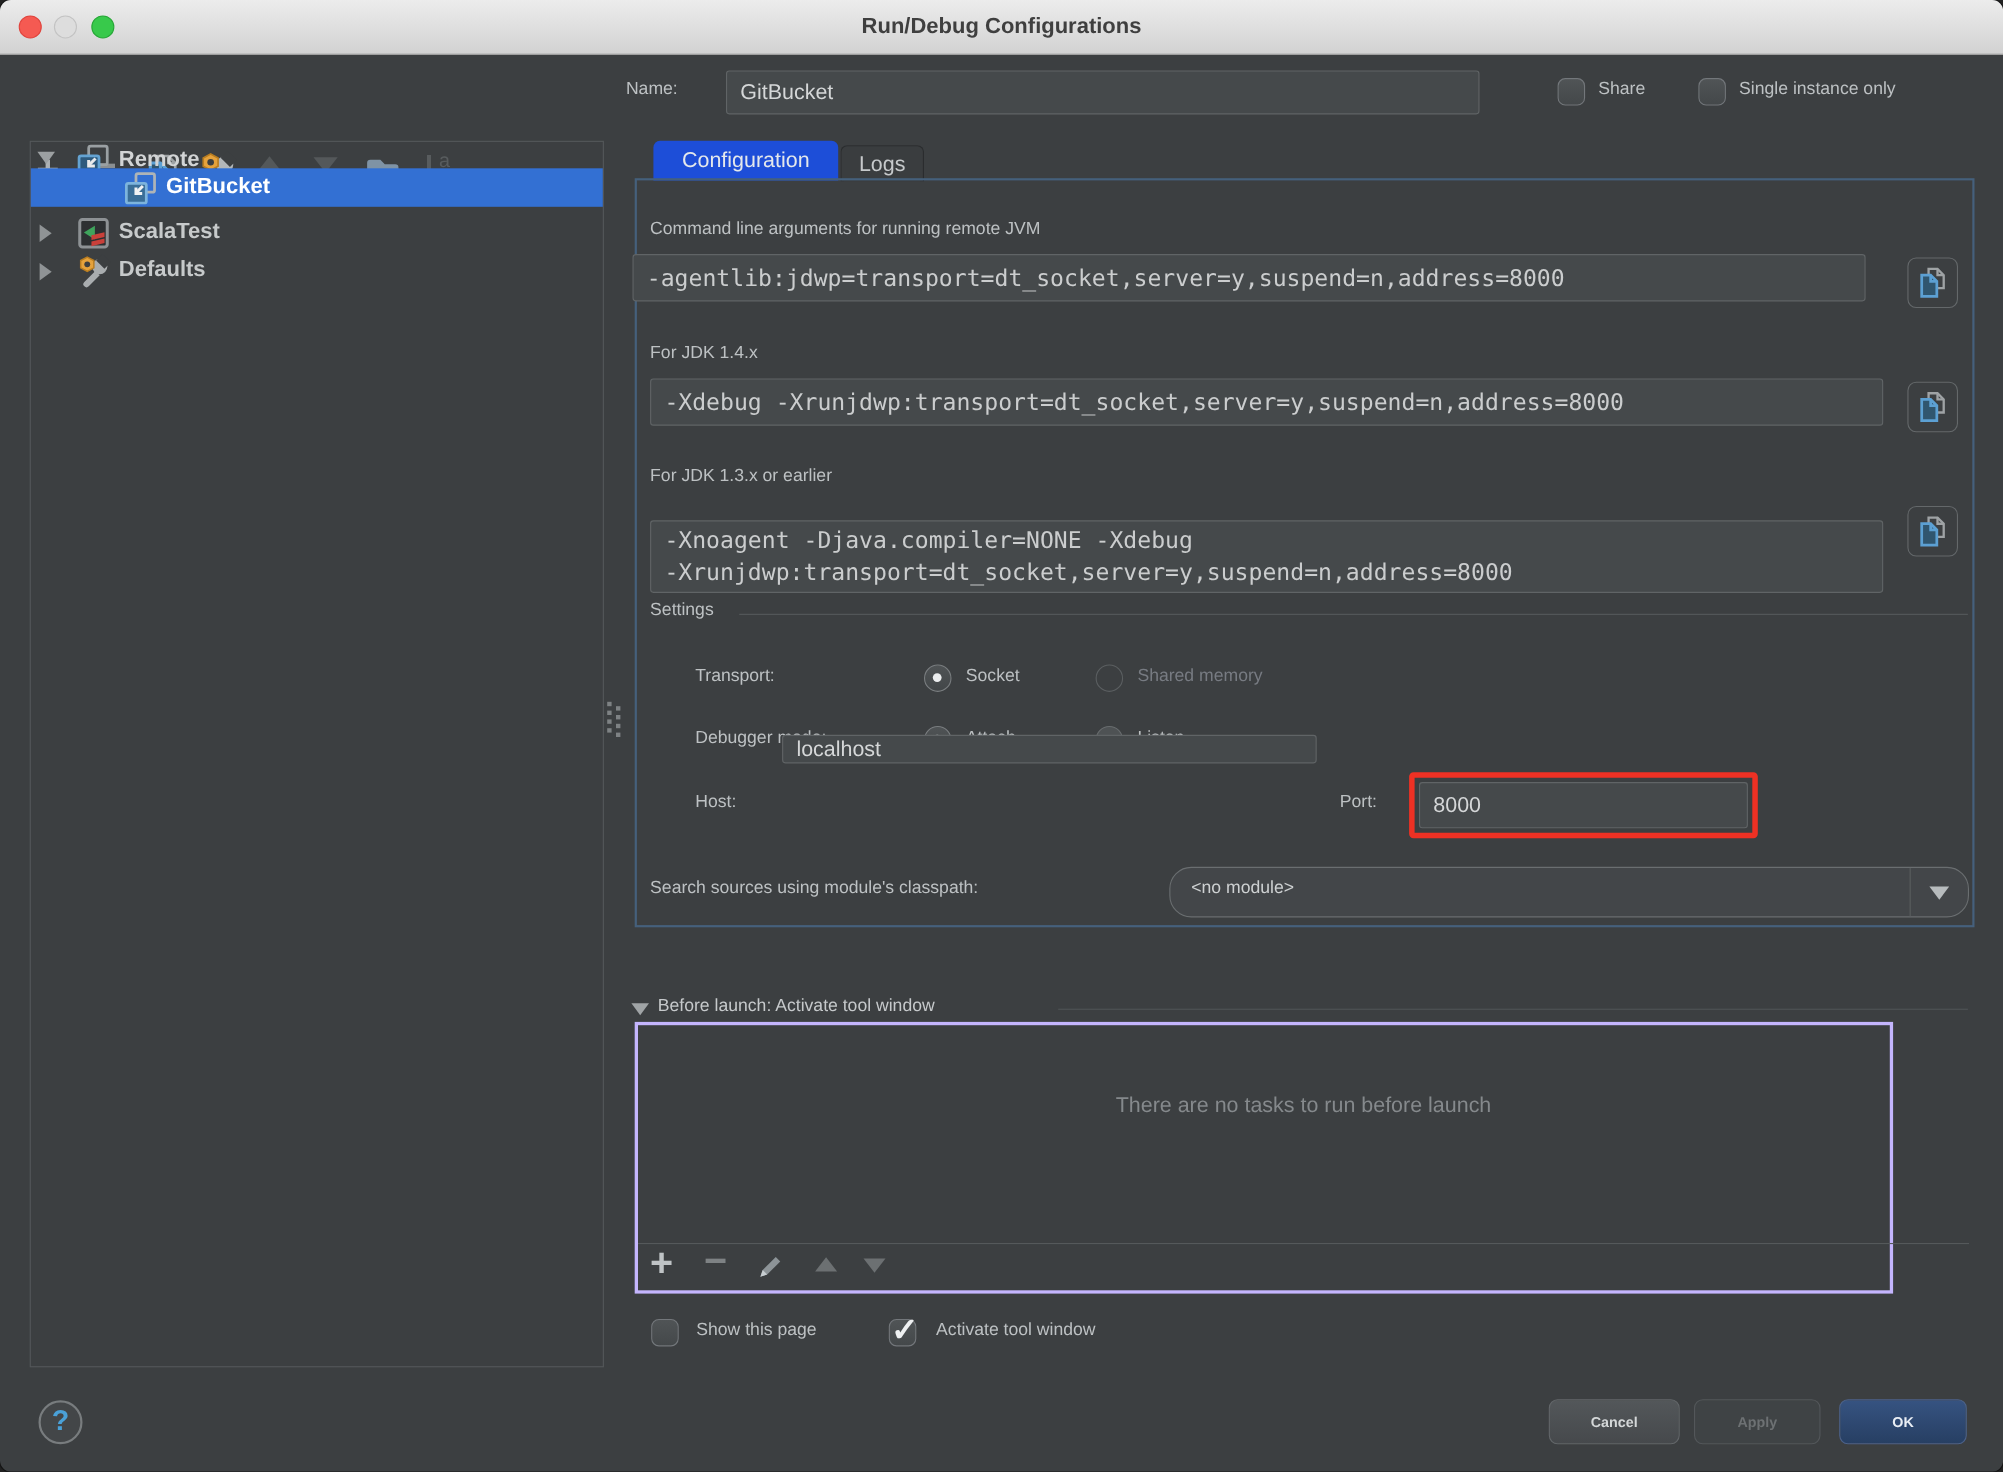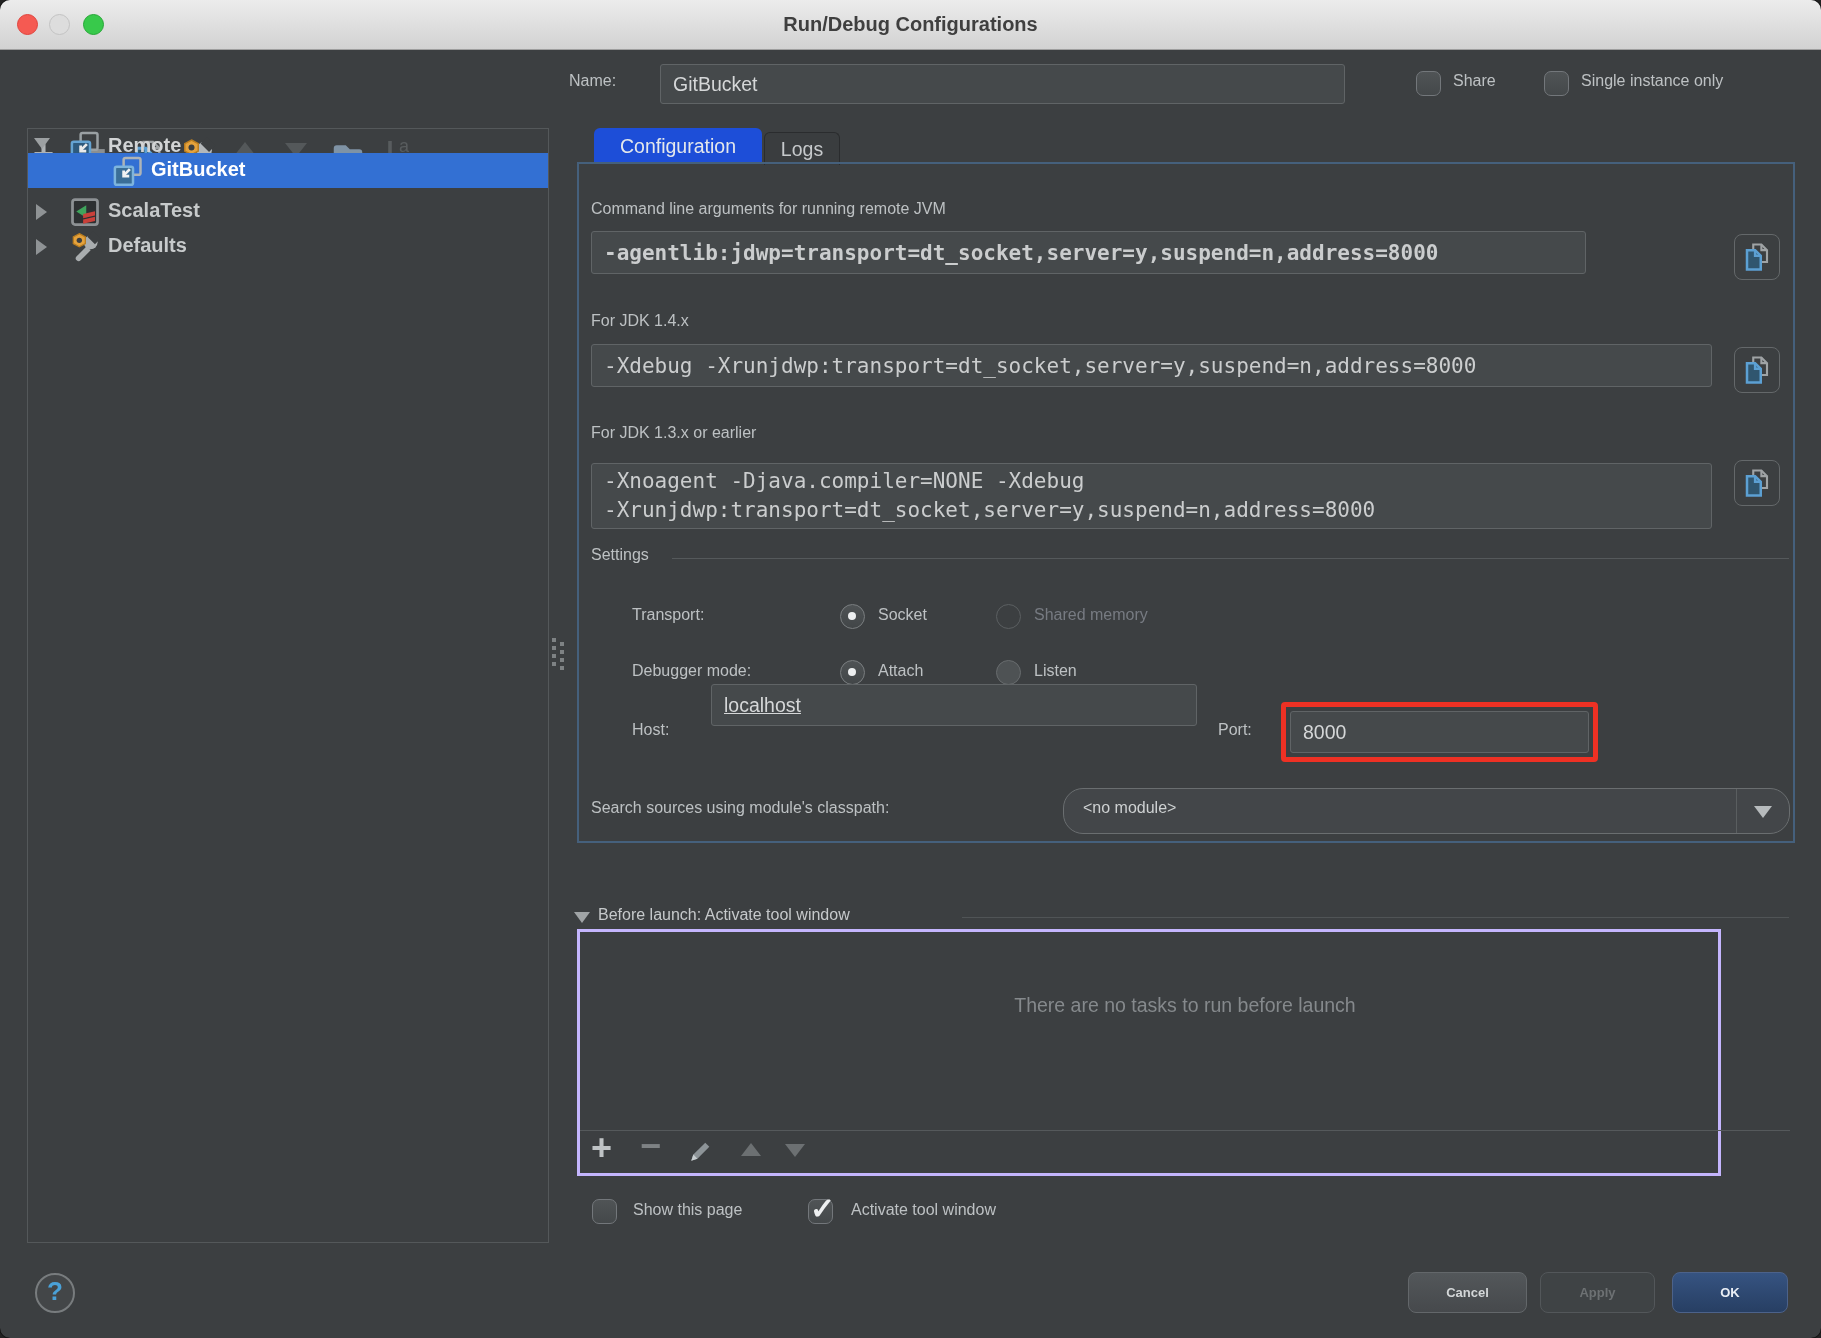--- a/index.html
+++ b/index.html
@@ -193,21 +193,21 @@
   <div class="tab selected" style="left:594px;width:168px;">
     <span>Configuration</span>
   </div>
   <div class="tab idle" style="left:764px;width:74px;">
     <span>Logs</span>
   </div>
 
   <div class="abs panel" style="left:577px;top:162px;width:1218px;height:681px;"></div>
 
   <div class="abs lbl" style="left:591px;top:200px;">Command line arguments for running remote JVM</div>
-  <div class="abs field mono" style="left:591px;top:231px;width:995px;height:43px;font-weight:bold;">
+  <div class="abs field mono" style="left:575px;top:231px;width:1121px;height:43px;">
     <span>-agentlib:jdwp=transport=dt_socket,server=y,suspend=n,address=8000</span>
   </div>
   <div class="abs copybtn" style="left:1734px;top:234px;">
     <svg width="30" height="30" viewBox="0 0 24 24">
       <path d="M9 2 h6.5 l4.5 4.5 V16 H9 z" fill="none" stroke="#9fa3a5" stroke-width="1.7"></path>
       <path d="M15.5 2 v4.5 h4.5" fill="none" stroke="#9fa3a5" stroke-width="1.7"></path>
       <path d="M4 6.5 h6.5 l4.5 4.5 v11 H4 z" fill="#30566f" stroke="#5ca0d3" stroke-width="2"></path>
       <path d="M10.5 6.5 v4.5 H15" fill="none" stroke="#5ca0d3" stroke-width="2"></path>
     </svg>
   </div>
@@ -219,21 +219,21 @@
   <div class="abs copybtn" style="left:1734px;top:347px;">
     <svg width="30" height="30" viewBox="0 0 24 24">
       <path d="M9 2 h6.5 l4.5 4.5 V16 H9 z" fill="none" stroke="#9fa3a5" stroke-width="1.7"></path>
       <path d="M15.5 2 v4.5 h4.5" fill="none" stroke="#9fa3a5" stroke-width="1.7"></path>
       <path d="M4 6.5 h6.5 l4.5 4.5 v11 H4 z" fill="#30566f" stroke="#5ca0d3" stroke-width="2"></path>
       <path d="M10.5 6.5 v4.5 H15" fill="none" stroke="#5ca0d3" stroke-width="2"></path>
     </svg>
   </div>
 
   <div class="abs lbl" style="left:591px;top:424px;">For JDK 1.3.x or earlier</div>
-  <div class="abs field mono" style="left:591px;top:463px;width:1121px;height:66px;flex-direction:column;align-items:flex-start;justify-content:center;line-height:29px;">
+  <div class="abs field mono" style="left:591px;top:473px;width:1121px;height:66px;flex-direction:column;align-items:flex-start;justify-content:center;line-height:29px;">
     <span>-Xnoagent -Djava.compiler=NONE -Xdebug</span>
     <span>-Xrunjdwp:transport=dt_socket,server=y,suspend=n,address=8000</span>
   </div>
   <div class="abs copybtn" style="left:1734px;top:460px;">
     <svg width="30" height="30" viewBox="0 0 24 24">
       <path d="M9 2 h6.5 l4.5 4.5 V16 H9 z" fill="none" stroke="#9fa3a5" stroke-width="1.7"></path>
       <path d="M15.5 2 v4.5 h4.5" fill="none" stroke="#9fa3a5" stroke-width="1.7"></path>
       <path d="M4 6.5 h6.5 l4.5 4.5 v11 H4 z" fill="#30566f" stroke="#5ca0d3" stroke-width="2"></path>
       <path d="M10.5 6.5 v4.5 H15" fill="none" stroke="#5ca0d3" stroke-width="2"></path>
     </svg>
@@ -248,21 +248,21 @@
   <div class="radio dis" style="left:996px;top:604px;"></div>
   <div class="abs lbl dislbl" style="left:1034px;top:606px;">Shared memory</div>
 
   <div class="abs lbl" style="left:632px;top:662px;">Debugger mode:</div>
   <div class="radio sel" style="left:840px;top:660px;"></div>
   <div class="abs lbl" style="left:878px;top:662px;">Attach</div>
   <div class="radio plain" style="left:996px;top:660px;"></div>
   <div class="abs lbl" style="left:1034px;top:662px;">Listen</div>
 
   <div class="abs lbl" style="left:632px;top:721px;">Host:</div>
-  <div class="abs field sans" style="left:711px;top:684px;width:486px;height:42px;text-decoration:underline;">
+  <div class="abs field sans" style="left:711px;top:668px;width:486px;height:26px;">
     <span>localhost</span>
   </div>
   <div class="abs lbl" style="left:1218px;top:721px;">Port:</div>
   <div class="abs" style="left:1281px;top:702px;width:317px;height:60px;border:5px solid #ee3124;border-radius:4px;box-sizing:border-box;">
     <div class="field sans" style="position:absolute;left:4px;top:4px;width:299px;height:42px;">
       <span>8000</span>
     </div>
   </div>
 
   <div class="abs lbl" style="left:591px;top:799px;">Search sources using module's classpath:</div>

